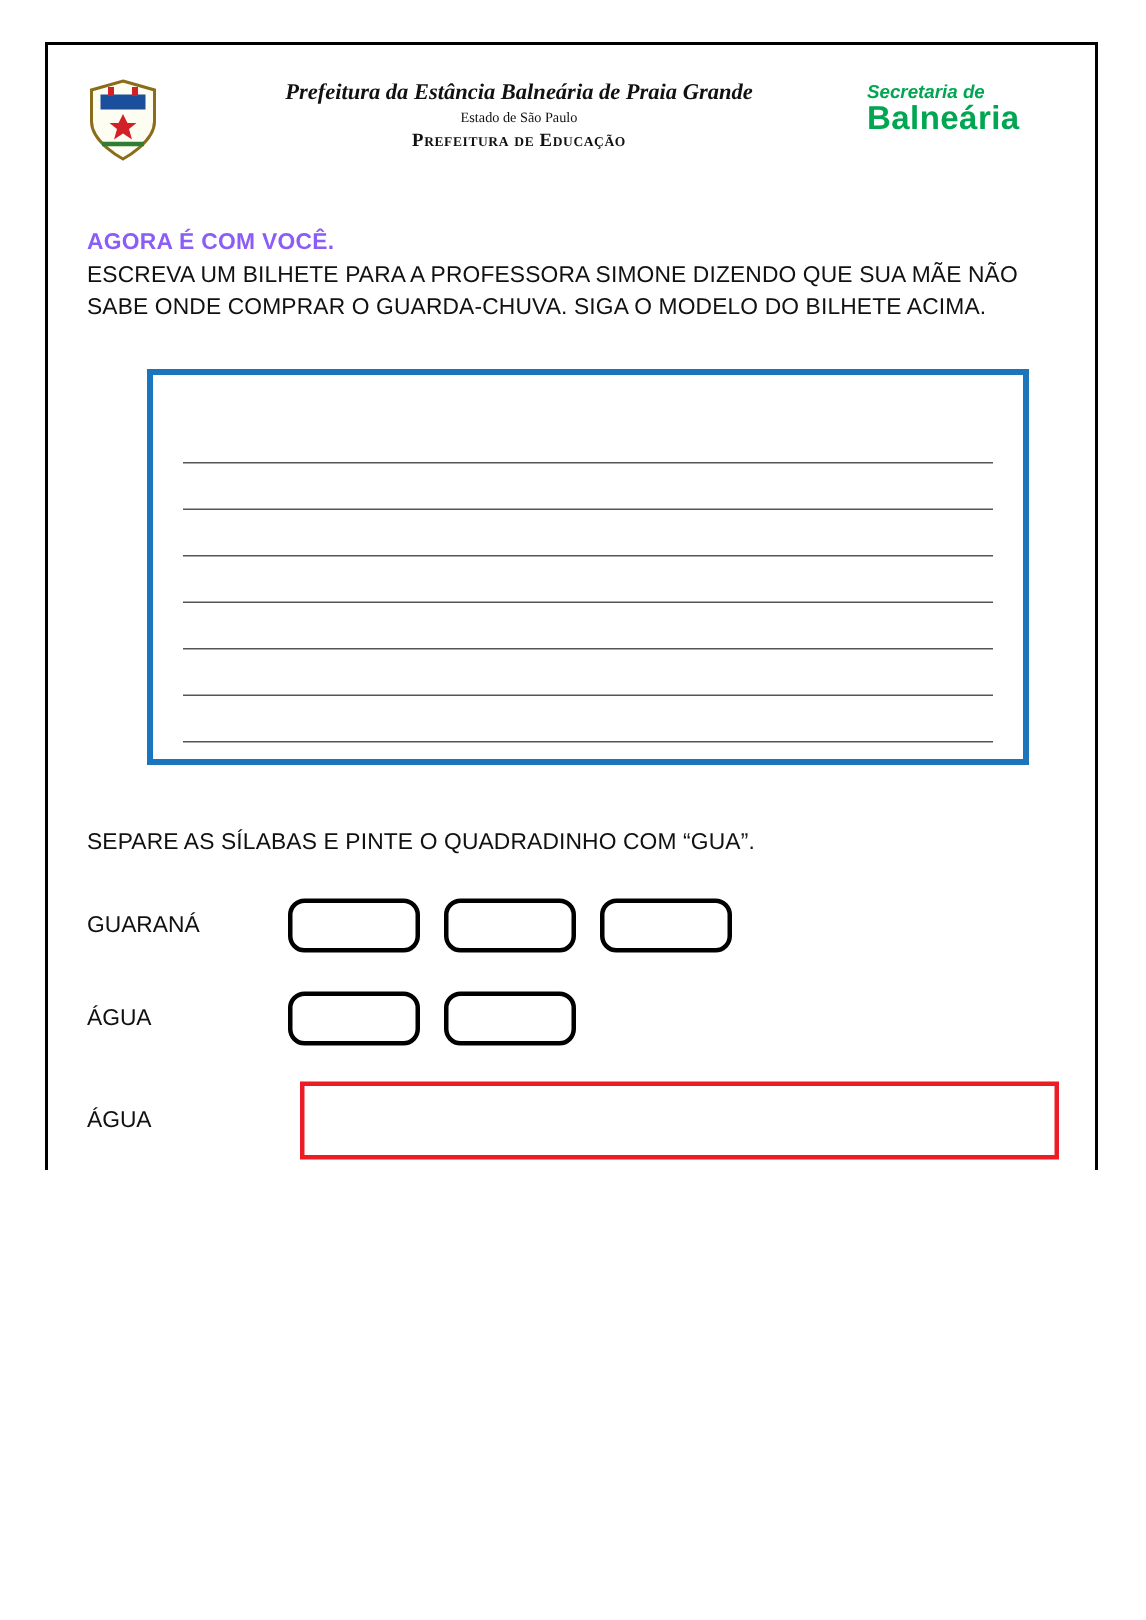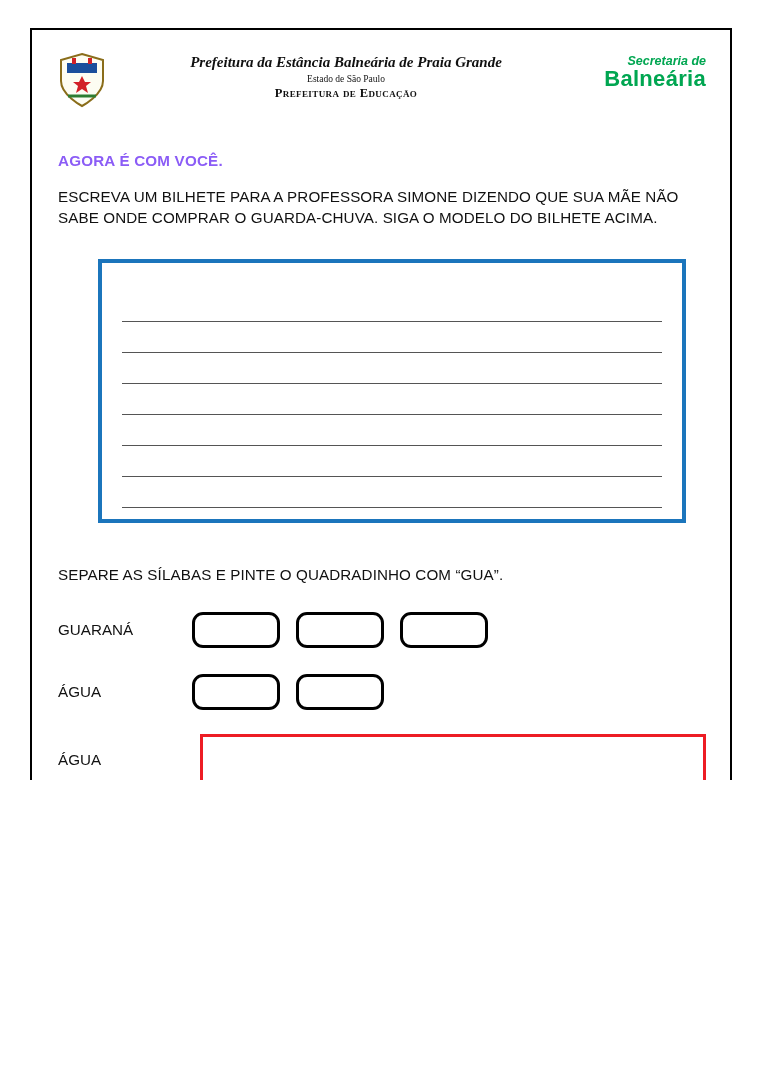--- a/index.html
+++ b/index.html
@@ -11,26 +11,26 @@
     position:absolute; top:28px; left:30px; width:702px; height:1022px;
     border:2px solid #000; box-sizing:border-box; padding:20px 24px 36px 26px;
   }
   
   .header { display:flex; align-items:flex-start; }
   .crest { width:56px; flex:0 0 56px; padding-top:2px; }
   .header-center { flex:1; text-align:center; padding-top:4px; }
   .header-title { font-family:"Liberation Serif", serif; font-style:italic; font-weight:bold; font-size:15px; }
   .header-subtitle { font-family:"Liberation Serif", serif; font-size:9.5px; margin-top:3px; }
   .header-dept { font-family:"Liberation Serif", serif; font-weight:bold; font-size:12.5px; font-variant:small-caps; letter-spacing:.4px; margin-top:2px; }
-  .gov-logo { width:128px; flex:0 0 128px; text-align:right; color:#00A651; padding-top:4px; }
+  .gov-logo { width:128px; flex:0 0 128px; text-align:left; color:#00A651; padding-top:4px; }
   .gov-line1 { font-size:12.5px; font-style:italic; font-weight:600; }
   .gov-line2 { font-size:22px; font-weight:800; letter-spacing:.3px; margin-top:-2px; }
   
   .green-heading { margin-top:40px; font-size:15.2px; font-weight:bold; color:#8b5cf6; letter-spacing:.2px; }
-  .instruction { margin-top:18px; font-size:15.2px; line-height:1.38; letter-spacing:.1px; }
+  .instruction { margin-top:4px; font-size:15.2px; line-height:1.38; letter-spacing:.1px; }
   
   .note-box {
     margin:30px 20px 0 40px; height:264px; box-sizing:border-box;
     border:4px solid #1B75BC; padding:28px 14px 0 14px; background:#fff;
   }
   .writing-line { height:30px; border-bottom:1.4px solid #555; margin:0 6px; }
   
   .instr-syll { margin-top:42px; }
   .syllable-row { display:flex; align-items:center; margin-top:26px; }
   .syllable-row:first-of-type { margin-top:34px; }

